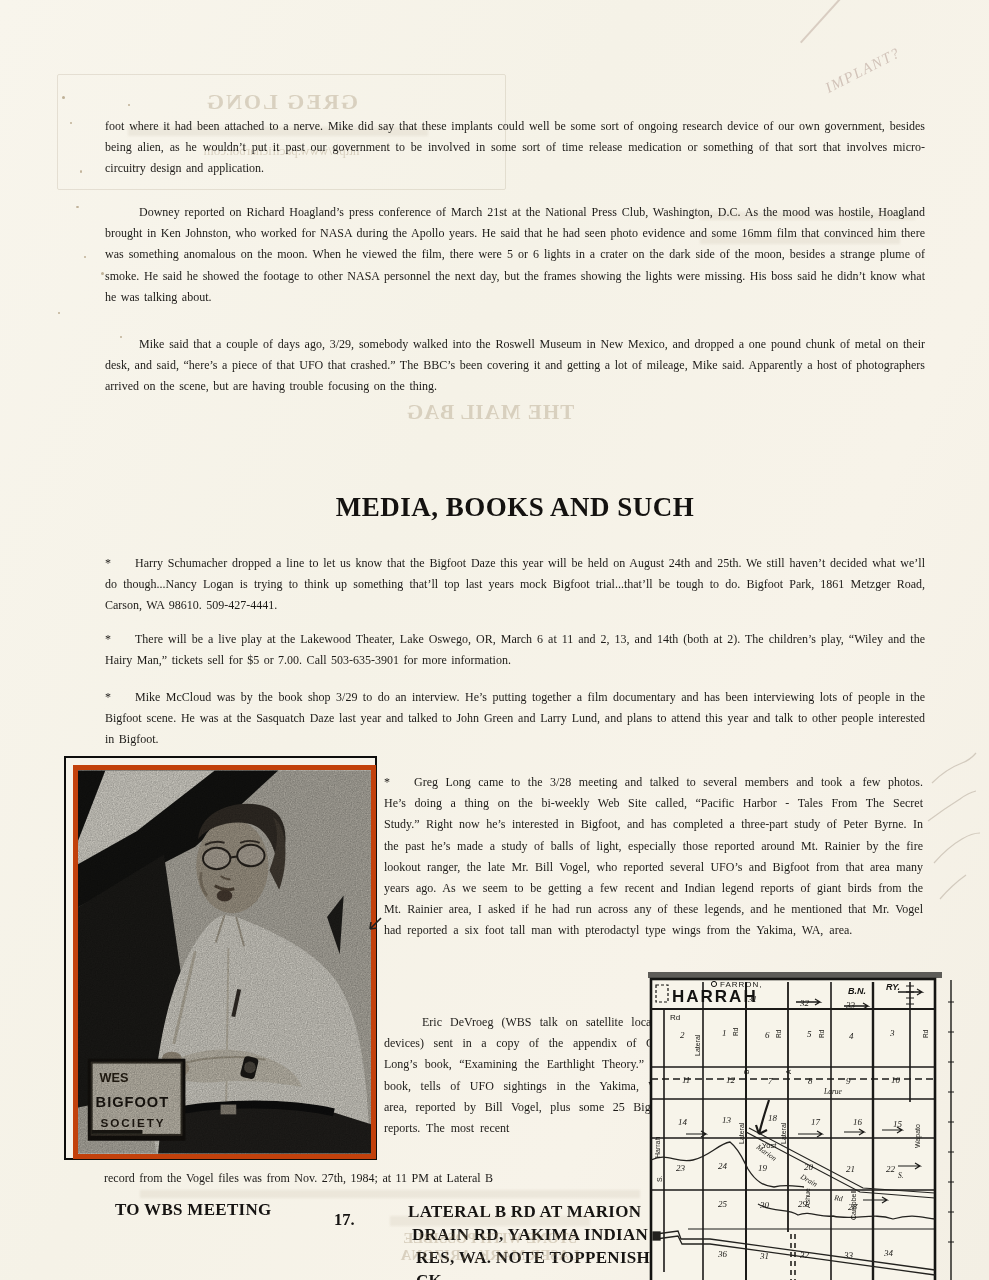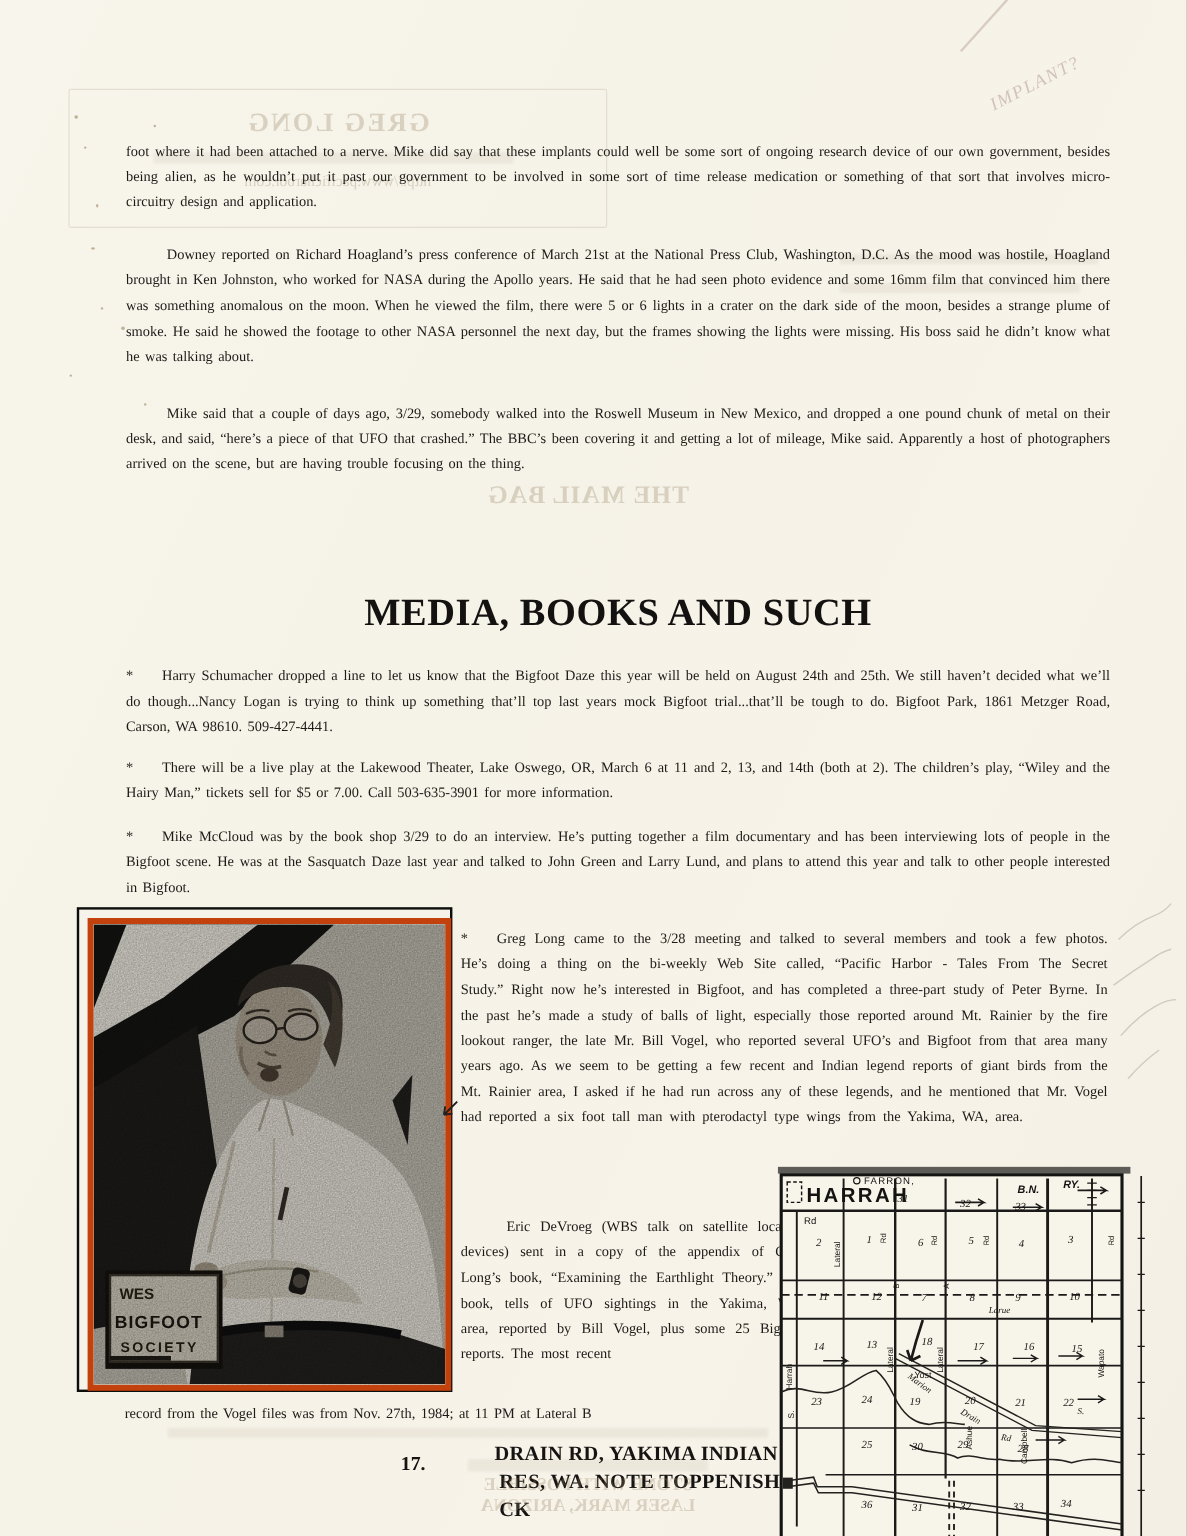--- a/index.html
+++ b/index.html
@@ -4,21 +4,21 @@
 <style>
   html,body{margin:0;padding:0;background:#9a958b;}
   .page{position:relative;width:989px;height:1280px;margin:0 auto;overflow:hidden;
     background:linear-gradient(115deg,#f8f5ec 0%,#f5f2e7 40%,#f7f3e9 70%,#f3efe4 100%);
     font-family:"Liberation Serif", serif;color:#1c1a17;}
   .abs{position:absolute;}
   .body-text{font-size:12px;line-height:21.2px;text-align:justify;color:#1d1b18;
     word-spacing:1.5px;}
   .indent{text-indent:34px;}
   .star{display:inline-block;width:30px;color:#1d1b18;}
-  .heading{font-size:32px;font-weight:bold;letter-spacing:.5px;text-align:center;color:#141210;}
+  .heading{font-size:27px;font-weight:bold;letter-spacing:.5px;text-align:center;color:#141210;}
   .caption{font-weight:bold;font-size:17px;line-height:23px;letter-spacing:.3px;color:#161412;}
   .pagenum{font-weight:bold;font-size:16.5px;color:#161412;}
   
   .ghost{color:rgba(148,129,95,.30);transform:scaleX(-1);filter:blur(.6px);
     font-weight:bold;text-align:center;}
   .ghost-box{border:1.5px solid rgba(128,112,82,.16);border-radius:2px;}
   .ghost-bar{position:absolute;background:rgba(150,132,100,.10);filter:blur(1.2px);}
   .speck{position:absolute;border-radius:50%;background:rgba(136,110,68,.5);}
   .hw{font-style:italic;letter-spacing:1.5px;color:rgba(187,167,156,.62);
     font-family:"Liberation Serif", serif;}
@@ -276,23 +276,25 @@
         <text transform="translate(133,66) rotate(-90)" font-size="6.5">Rd</text>
         <text transform="translate(176,66) rotate(-90)" font-size="6.5">Rd</text>
         <text transform="translate(280,66) rotate(-90)" font-size="6.5">Rd</text>
       </g>
     </svg>
   </div>
 
   <p class="abs body-text" style="left:104px;top:1156px;width:556px">record from the Vogel files was from Nov. 27th, 1984; at 11 PM at Lateral B</p>
 
   <div class="abs caption" style="left:115px;top:1198px;width:270px">
+    <div>TO WBS MEETING</div>
   </div>
   <div class="abs pagenum" style="left:334px;top:1210px">17.</div>
   <div class="abs caption" style="left:408px;top:1200px;width:260px">
+    <div>LATERAL B RD AT MARION</div>
     <div style="margin-left:4px">DRAIN RD, YAKIMA INDIAN</div>
     <div style="margin-left:8px">RES, WA. NOTE TOPPENISH CK</div>
   </div>
 
   <div class="abs" style="left:330px;top:1216px;width:320px">
     <div class="ghost-bar" style="left:60px;top:0;width:200px;height:10px"></div>
     <div class="ghost" style="margin-top:14px;font-size:15px">STONE WITH POSSIBLE</div>
     <div class="ghost" style="font-size:15px">LASER MARK, ARIZONA</div>
   </div>
 

